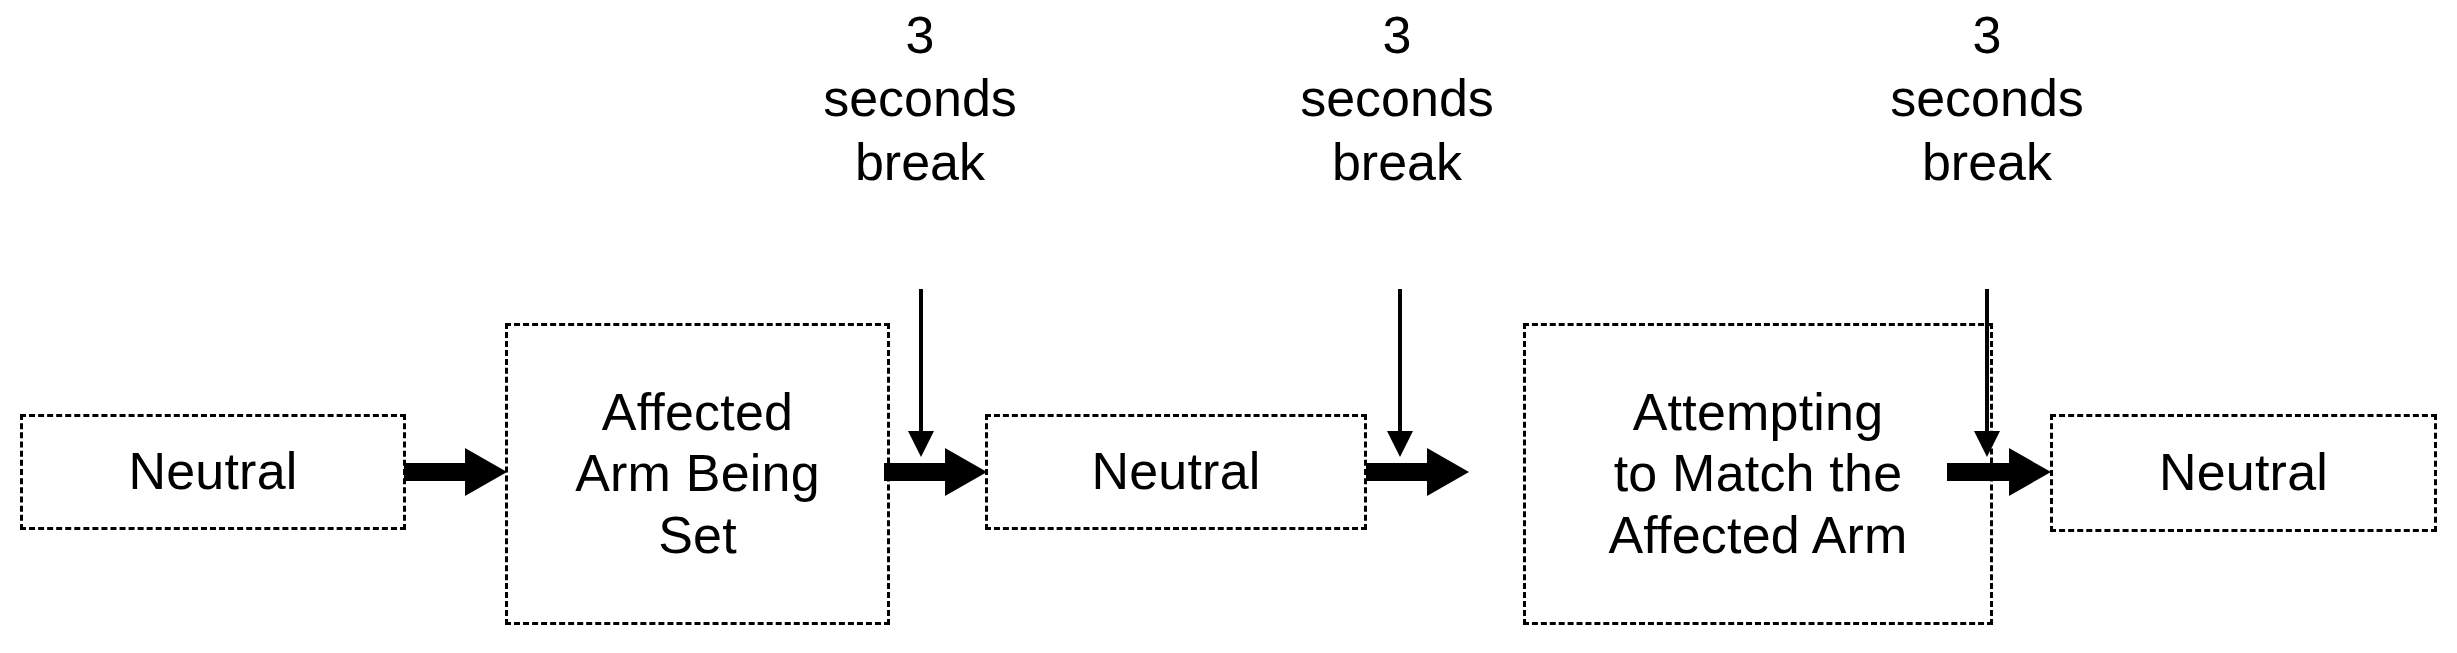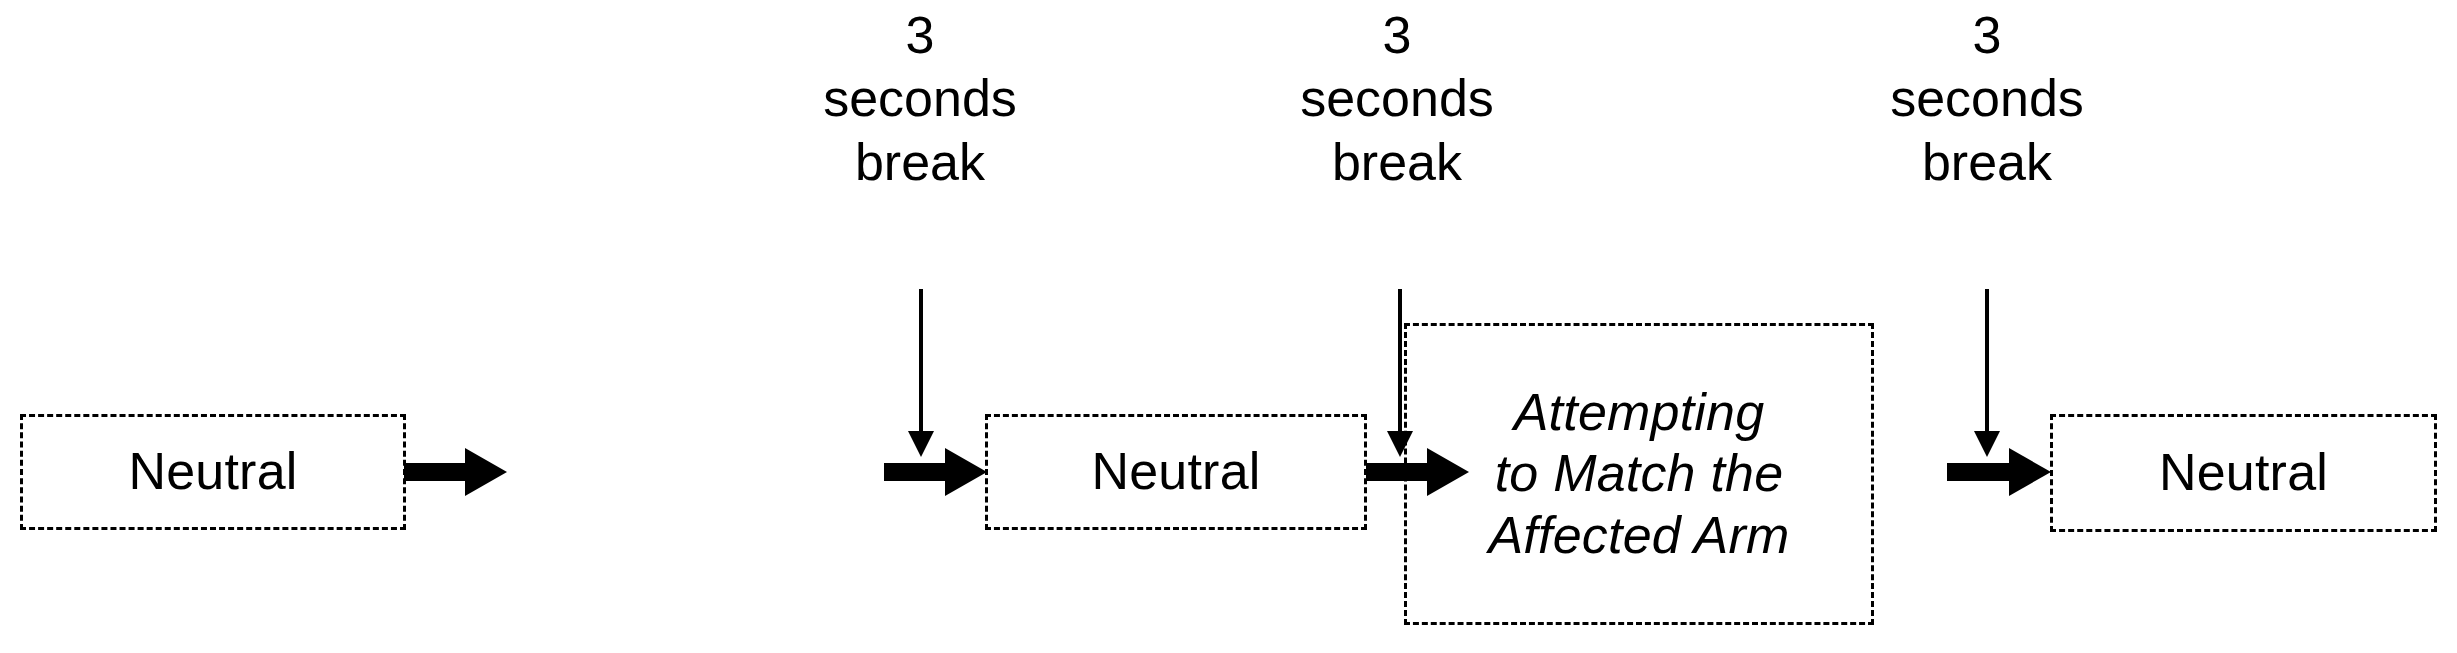--- a/index.html
+++ b/index.html
@@ -127,26 +127,31 @@
 
   <div class="vArrow" style="left:1974px; top:289px; width:26px; height:168px;">
     <div class="shaft" style="height:142px;"></div>
     <div class="head"></div>
   </div>
 
   <div class="pbox" style="left:20px; top:414px; width:386px; height:116px;">
     <span class="ptext">Neutral</span>
   </div>
 
+  <div class="pbox" style="left:505px; top:323px; width:385px; height:302px;">
+    <span class="ptext">Affected
+Arm Being
+Set</span>
+  </div>
 
   <div class="pbox" style="left:985px; top:414px; width:382px; height:116px;">
     <span class="ptext">Neutral</span>
   </div>
 
-  <div class="pbox" style="left:1404px; top:323px; width:470px; height:302px;font-style:italic;">
+  <div class="pbox" style="left:1523px; top:323px; width:470px; height:302px;">
     <span class="ptext">Attempting
 to Match the
 Affected Arm</span>
   </div>
 
   <div class="pbox" style="left:2050px; top:414px; width:387px; height:118px;">
     <span class="ptext">Neutral</span>
   </div>
 
   <div class="hArrow" style="left:404px; top:448px; width:103px; height:48px;">

